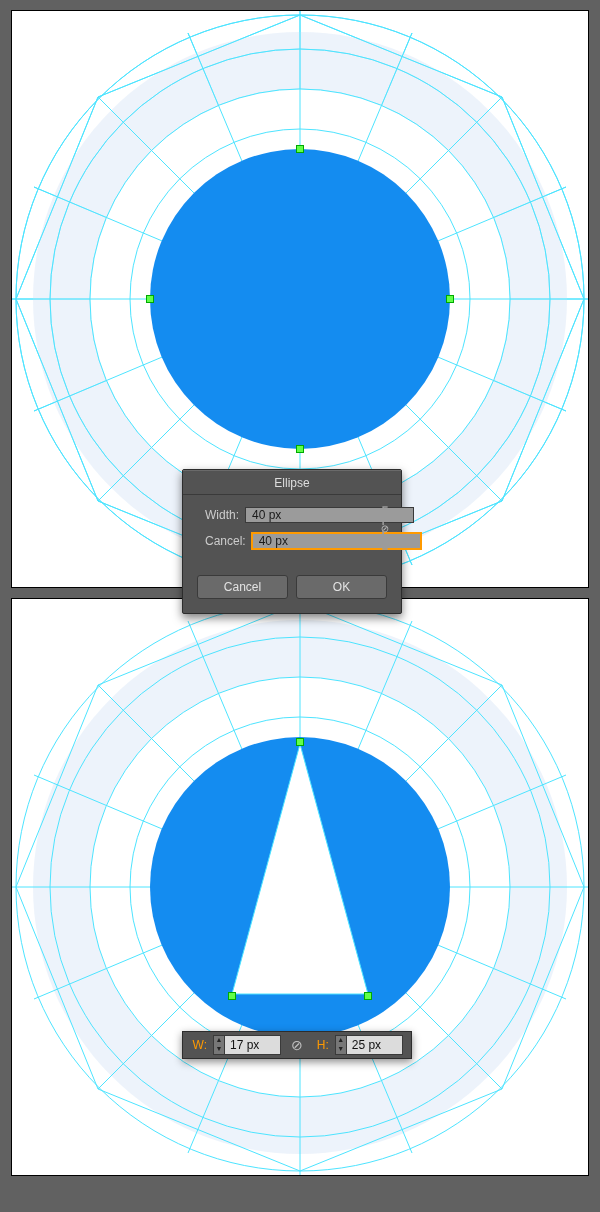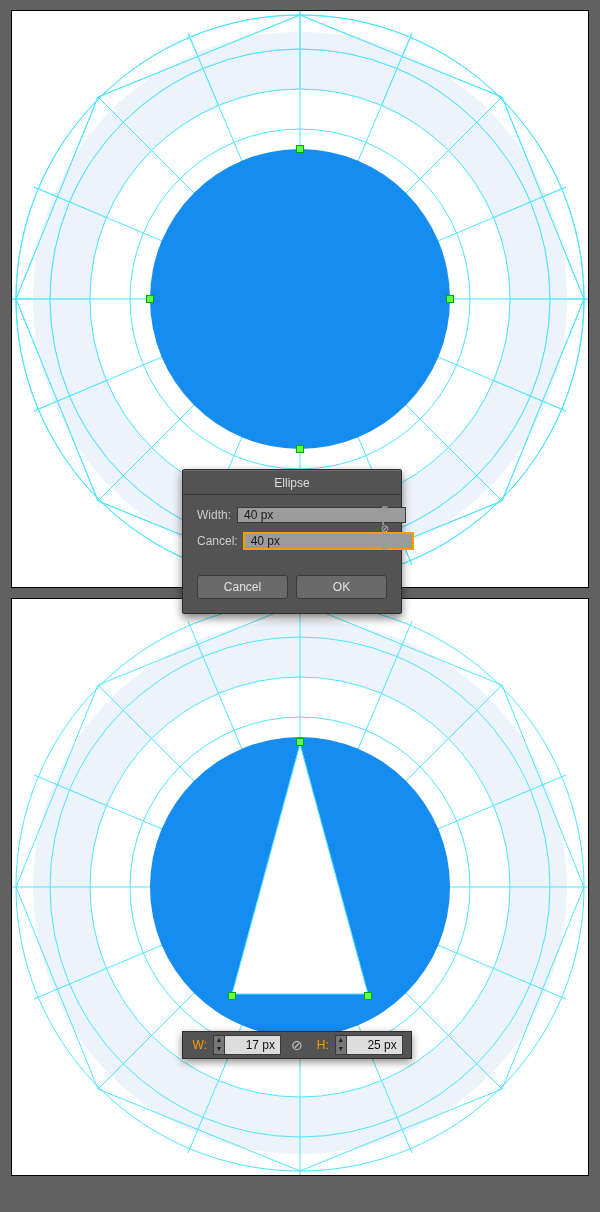--- a/index.html
+++ b/index.html
@@ -52,21 +52,21 @@
   }
   .dialog-title {
     background:#535353;
     text-align:center;
     padding:5px 12px 4px;
     color:#ddd;
     font-size:12px;
     border-bottom:1px solid #3a3a3a;
     border-top:1px solid #6a6a6a;
   }
-  .dialog-body { padding:12px 14px 8px; position:relative; }
+  .dialog-body { padding:12px 22px 8px; position:relative; }
   .field-row { display:flex; align-items:center; margin-bottom:10px; gap:6px; }
   .field-label { width:44px; text-align:right; color:#ccc; font-size:12px; }
   .num-input {
     flex:1;
     background:#9b9b9b;
     border:1px solid #3a3a3a;
     height:16px;
     padding:2px 6px;
     color:#1a1a1a;
     font-size:12px;
@@ -111,21 +111,21 @@
   }
   .stepper-btns {
     width:12px; height:20px; display:flex; flex-direction:column;
     border:1px solid #3a3a3a; background:#777;
   }
   .stepper-btns span {
     flex:1; font-size:7px; line-height:8px; text-align:center; color:#222; cursor:pointer;
   }
   .stepper input {
     width:56px; height:20px; background:#dcdcdc; border:1px solid #3a3a3a;
-    border-left:none; padding:0 5px; color:#111; font-size:12px;text-align:right;
+    border-left:none; padding:0 5px; color:#111; font-size:12px;
   }
   .chain-icon { color:#c0c0c0; font-size:14px; padding:0 4px; }
 
   
   .triangle {
     position:absolute; left:50%; top:50%;
     transform:translate(-50%,-55%);
   }
 </style>
 </head>

